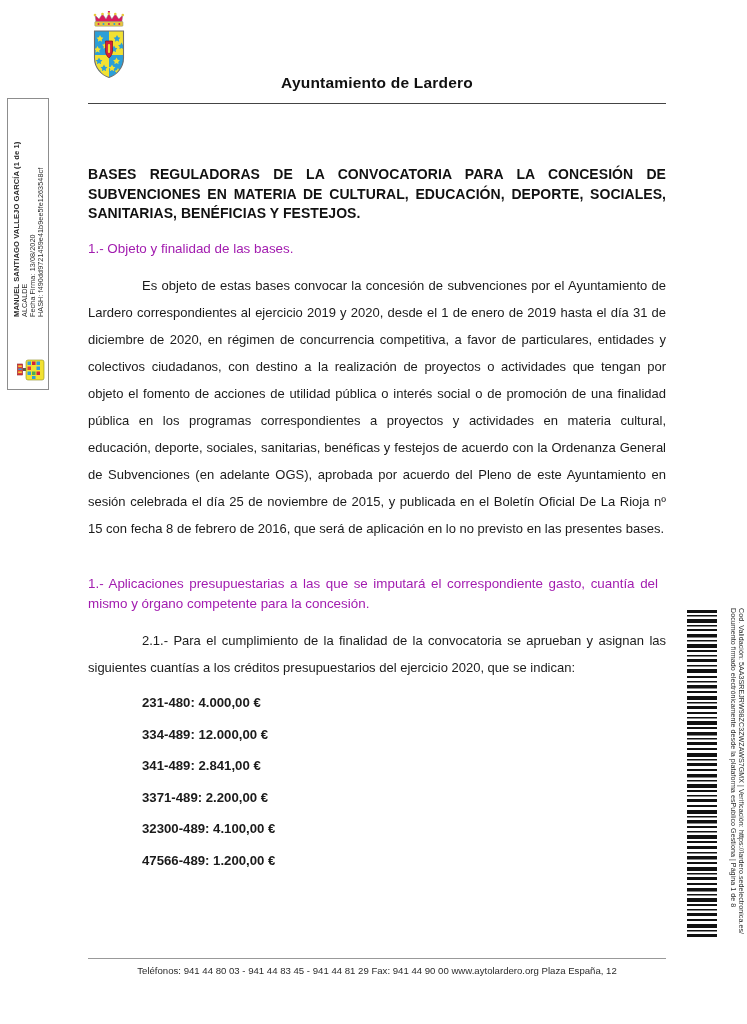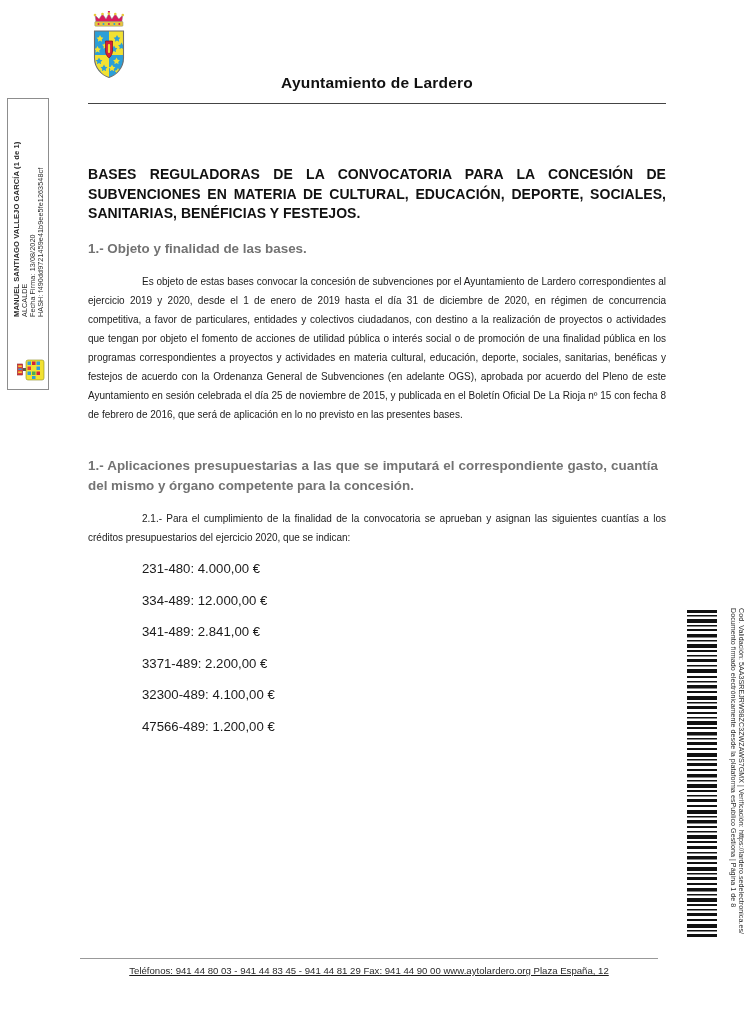--- a/index.html
+++ b/index.html
@@ -86,57 +86,57 @@
     font-weight: bold;
     line-height: 19.5px;
     text-align: justify;
     text-align-last: left;
     color: #111;
     margin: 0 0 15px 0;
     letter-spacing: 0.05px;
   }
   .section-heading {
     font-size: 13.4px;
-    font-weight: bold;
+    font-weight: normal;
     line-height: 19.5px;
-    color: #737373;
+    color: #a21caf;
     margin: 0 8px 14px 0;
     text-align: justify;
     text-align-last: left;
   }
   .body-para {
-    font-size: 10px;
-    line-height: 19px;
+    font-size: 13px;
+    line-height: 27px;
     text-align: justify;
     text-align-last: left;
     color: #1b1b1b;
     margin: 0 0 14px 0;
     text-indent: 54px;
   }
   .spacer-18 { height: 18px; }
 
   
   #budget-list {
     margin-top: 14px;
     padding-left: 54px;
   }
   .budget-row {
     font-size: 13.2px;
     line-height: 16px;
     color: #1b1b1b;
     margin-bottom: 15.5px;
     white-space: nowrap;
+    font-weight: bold;
   }
 
   
   #page-footer {
     position: absolute;
-    left: 80px; top: 958px;
+    left: 88px; top: 958px;
     width: 578px;
-    text-decoration: underline;
   }
   #footer-rule {
     width: 578px; height: 1px;
     background: #999;
     margin-bottom: 6px;
   }
   #footer-text {
     font-size: 9.6px;
     line-height: 12px;
     color: #2b2b2b;

